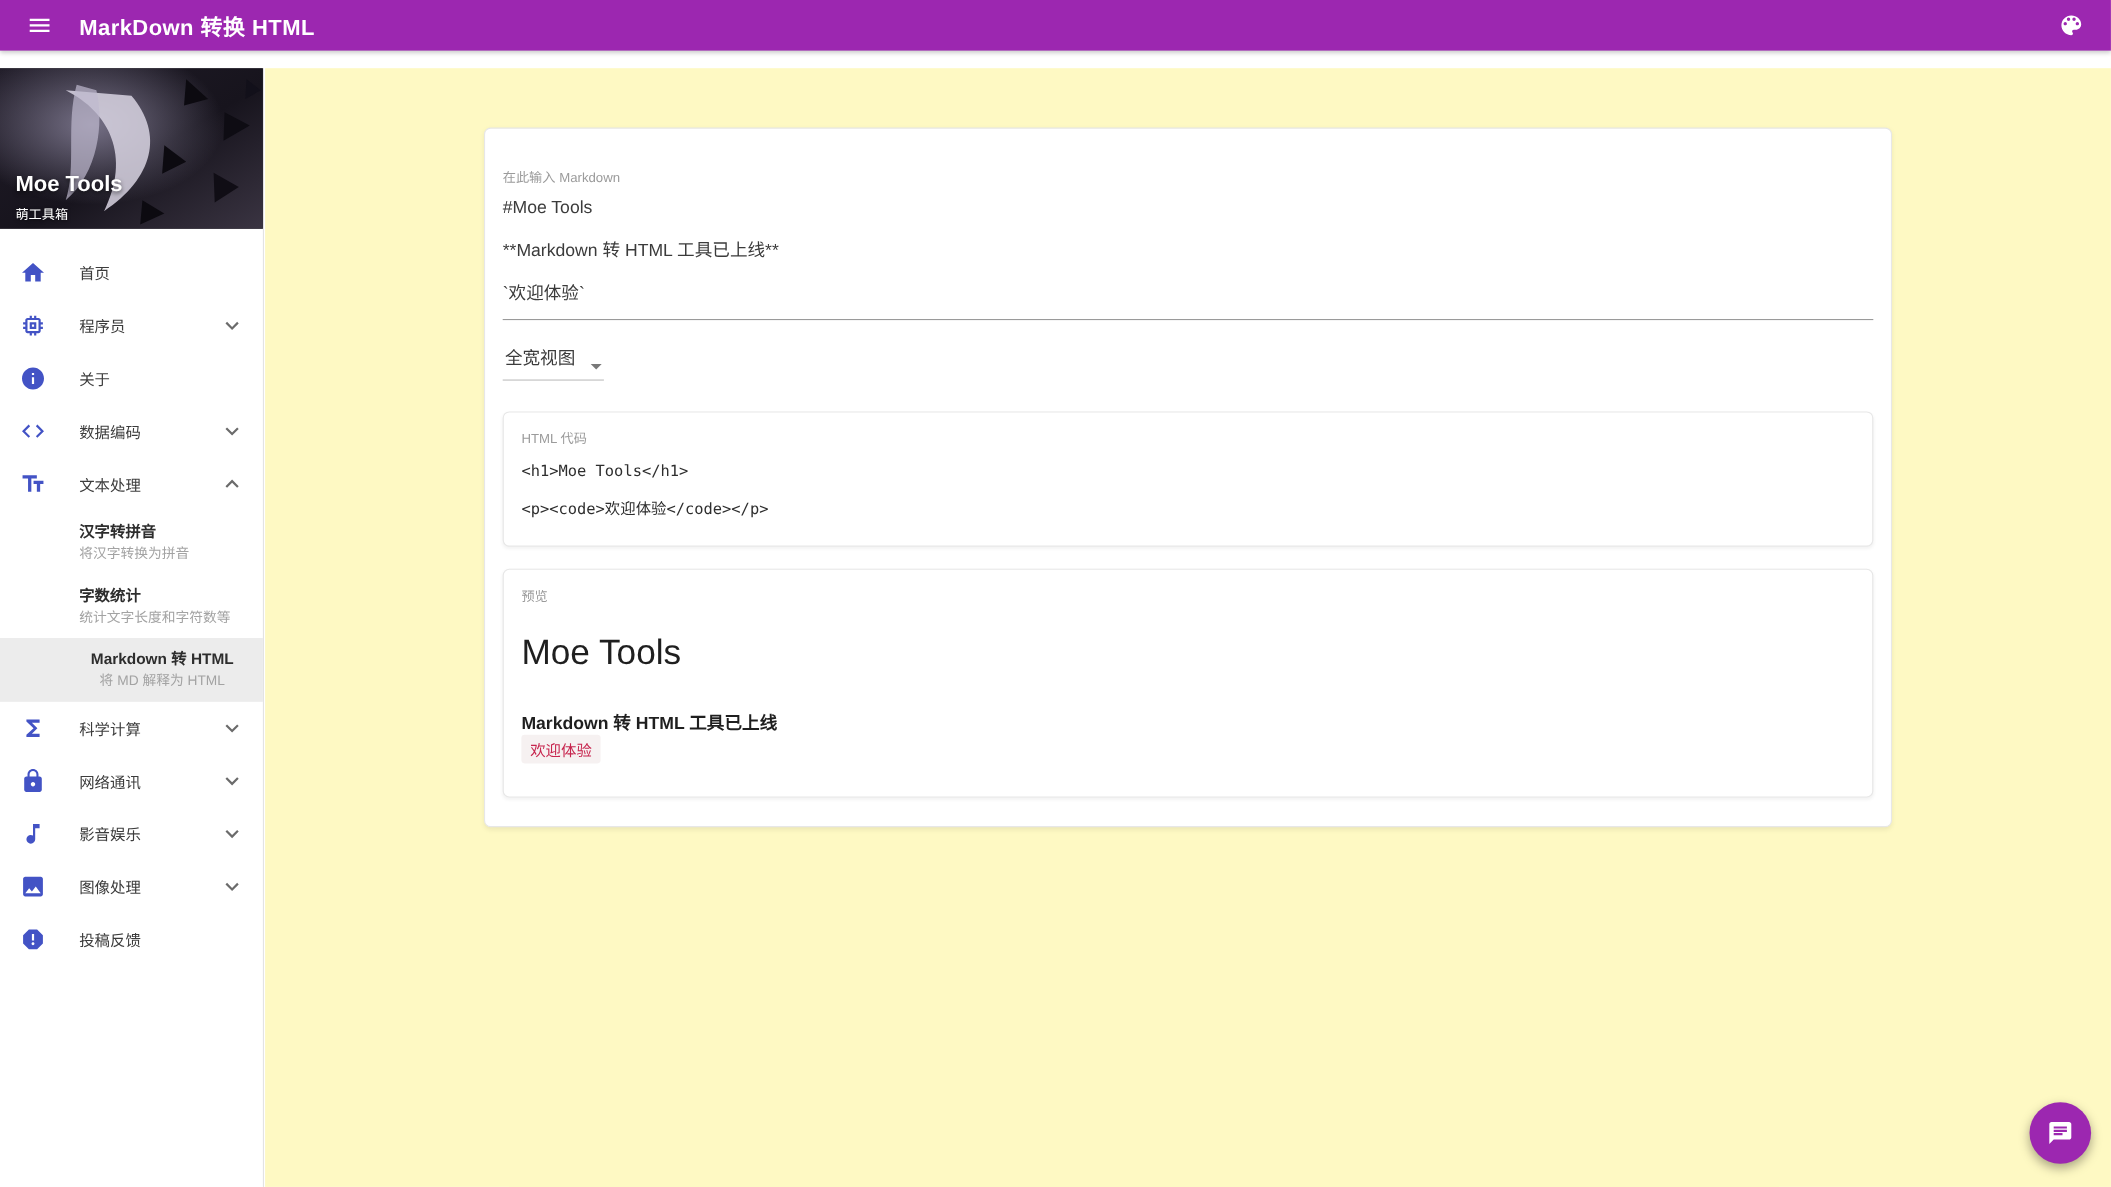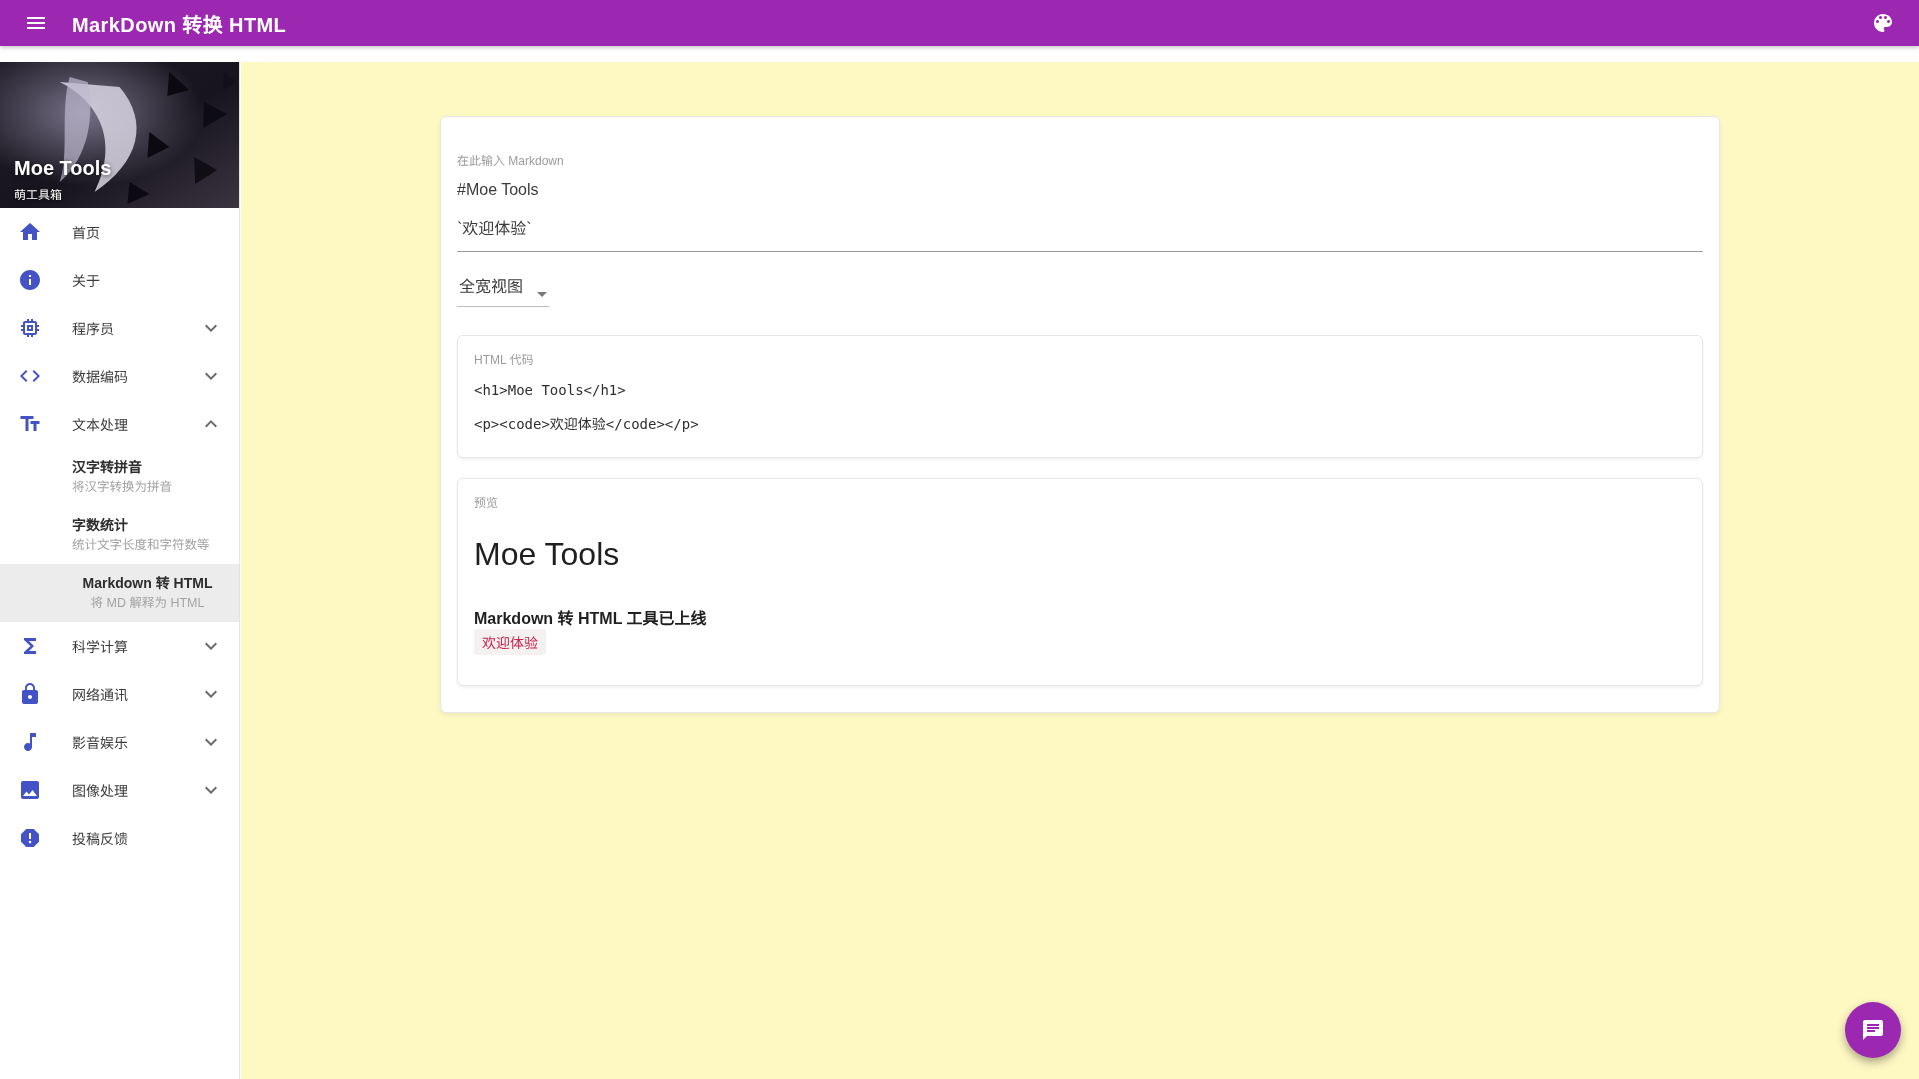--- a/index.html
+++ b/index.html
@@ -32,21 +32,21 @@
   .sidebar {
     position:absolute; top:62px; left:0; bottom:0; width:240px;
     background:#fff; border-right:1px solid #e3e3e3; z-index:20;
   }
   .banner { position:relative; height:146px; overflow:hidden; background:#1d1a24; }
   .banner svg { position:absolute; inset:0; width:100%; height:100%; }
   .banner-text { position:absolute; left:14px; bottom:6px; color:#fff; z-index:2; }
   .banner-title { font-size:20px; font-weight:700; text-shadow:0 1px 4px rgba(0,0,0,.6); }
   .banner-sub { font-size:12px; margin-top:5px; text-shadow:0 1px 3px rgba(0,0,0,.6); }
 
-  .nav { padding-top:0; }
+  .nav { padding-top:16px; }
   .nav-item { height:48px; display:flex; align-items:center; padding:0 16px 0 18px; cursor:pointer; }
   .nav-icon { width:24px; height:24px; color:#4353c5; flex:0 0 24px; }
   .nav-icon svg { fill:currentColor; }
   .nav-label { margin-left:30px; font-size:14px; color:#3c3c3c; flex:1; }
   .nav-chevron { width:24px; height:24px; color:#6b6b6b; }
   .nav-chevron svg { fill:currentColor; }
 
   .sub-item { padding:11px 16px 11px 72px; cursor:pointer; }
   .sub-item.selected { background:#ececec;text-align:center; }
   .sub-title { font-size:14px; font-weight:700; color:#2d2d2d; line-height:17px; }
@@ -167,38 +167,38 @@
         <svg width="24" height="24" viewBox="0 0 24 24">
             <path d="M10 20v-6h4v6h5v-8h3L12 3 2 12h3v8z"></path>
           </svg>
       </span>
       <span class="nav-label">首页</span>
     </div>
 
     <div class="nav-item">
       <span class="nav-icon">
         <svg width="24" height="24" viewBox="0 0 24 24">
+            <path d="M15 9H9v6h6V9zm-2 4h-2v-2h2v2zm8-2V9h-2V7c0-1.1-.9-2-2-2h-2V3h-2v2h-2V3H9v2H7c-1.1 0-2 .9-2 2v2H3v2h2v2H3v2h2v2c0 1.1.9 2 2 2h2v2h2v-2h2v2h2v-2h2c1.1 0 2-.9 2-2v-2h2v-2h-2v-2h2zm-4 6H7V7h10v10z"></path>
+          </svg>
+      </span>
+      <span class="nav-label">程序员</span>
+      <span class="nav-chevron">
+        <svg width="24" height="24" viewBox="0 0 24 24">
+            <path d="M16.59 8.59 12 13.17 7.41 8.59 6 10l6 6 6-6z"></path>
+          </svg>
+      </span>
+    </div>
+
+    <div class="nav-item">
+      <span class="nav-icon">
+        <svg width="24" height="24" viewBox="0 0 24 24">
             <path d="M12 2C6.48 2 2 6.48 2 12s4.48 10 10 10 10-4.48 10-10S17.52 2 12 2zm1 15h-2v-6h2v6zm0-8h-2V7h2v2z"></path>
           </svg>
       </span>
       <span class="nav-label">关于</span>
-    </div>
-
-    <div class="nav-item">
-      <span class="nav-icon">
-        <svg width="24" height="24" viewBox="0 0 24 24">
-            <path d="M15 9H9v6h6V9zm-2 4h-2v-2h2v2zm8-2V9h-2V7c0-1.1-.9-2-2-2h-2V3h-2v2h-2V3H9v2H7c-1.1 0-2 .9-2 2v2H3v2h2v2H3v2h2v2c0 1.1.9 2 2 2h2v2h2v-2h2v2h2v-2h2c1.1 0 2-.9 2-2v-2h2v-2h-2v-2h2zm-4 6H7V7h10v10z"></path>
-          </svg>
-      </span>
-      <span class="nav-label">程序员</span>
-      <span class="nav-chevron">
-        <svg width="24" height="24" viewBox="0 0 24 24">
-            <path d="M16.59 8.59 12 13.17 7.41 8.59 6 10l6 6 6-6z"></path>
-          </svg>
-      </span>
     </div>
 
     <div class="nav-item">
       <span class="nav-icon">
         <svg width="24" height="24" viewBox="0 0 24 24">
             <path d="M9.4 16.6 4.8 12l4.6-4.6L8 6l-6 6 6 6 1.4-1.4zm5.2 0 4.6-4.6-4.6-4.6L16 6l6 6-6 6-1.4-1.4z"></path>
           </svg>
       </span>
       <span class="nav-label">数据编码</span>
       <span class="nav-chevron">
@@ -305,20 +305,21 @@
   </nav>
 </aside>
 
 <main class="main">
   <section class="tool-card">
 
     <div class="md-field">
       <div class="field-label">在此输入 Markdown</div>
       <div class="md-lines">
         <div class="md-line">#Moe Tools</div>
+        <div class="md-line">**Markdown 转 HTML 工具已上线**</div>
         <div class="md-line">`欢迎体验`</div>
       </div>
     </div>
 
     <div class="view-select">
       <span class="view-select-value">全宽视图</span>
       <span class="select-arrow"></span>
     </div>
 
     <div class="sub-card">

